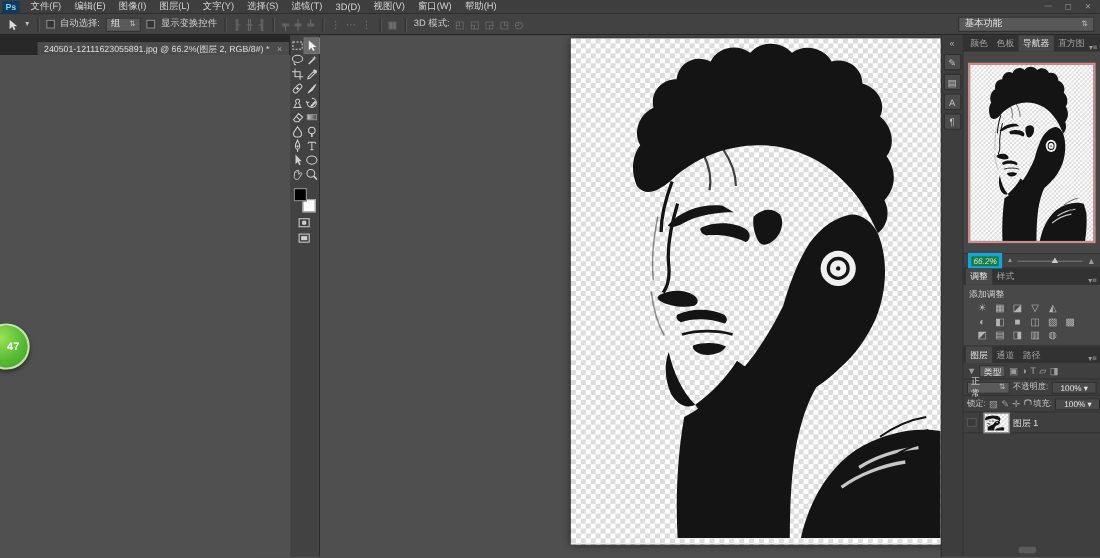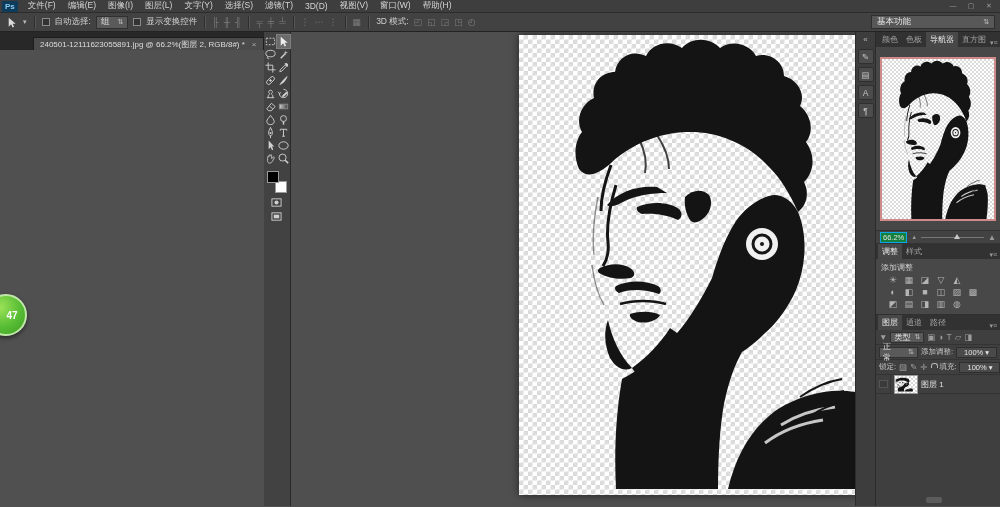--- a/index.html
+++ b/index.html
@@ -55,32 +55,32 @@
   .dock-btn{width:16px;height:15px;background:#4c4c4c;border:1px solid #2f2f2f;border-radius:2px;color:#c3c3c3;font-size:8.5px;display:flex;align-items:center;justify-content:center;}
   
   .rightcol{width:125px;background:#424242;border-left:1px solid #2b2b2b;display:flex;flex-direction:column;}
   .ptabs{display:flex;align-items:flex-end;background:#323232;height:15px;padding-left:2px;}
   .ptab{padding:2px 4px 2px 4px;font-size:8px;color:#a3a3a3;white-space:nowrap;}
   .ptab.active{background:#484848;color:#e8e8e8;margin-top:48px;}
   .ptab-menu{margin-left:auto;color:#9a9a9a;font-size:7px;padding-right:3px;}
   .nav-body{height:183px;background:#474747;display:flex;align-items:center;justify-content:center;}
   .nav-thumb{width:112px;height:160px;outline:2px solid #cf8a8a;position:relative;overflow:hidden;}
   .nav-zoomrow{height:14px;background:#424242;border-top:1px solid #333;border-bottom:1px solid #333;display:flex;align-items:center;gap:4px;padding:0 4px;}
-  .zoom-val{font-size:7.5px;color:#e0e0e0;background:#15803d;border:1px solid #0ea5e9;padding:0 2px;line-height:9px;}
+  .zoom-val{font-size:7.5px;color:#e0e0e0;background:#15803d;border:3px solid #0ea5e9;padding:0 2px;line-height:9px;font-style:italic;}
   .zoom-track{flex:1;height:1px;background:#777;position:relative;}
   .zoom-thumb{position:absolute;left:52%;top:-3px;width:0;height:0;border-left:3px solid transparent;border-right:3px solid transparent;border-bottom:5px solid #c9c9c9;}
   .mtn{color:#9a9a9a;font-size:6px;}
   .adj-body{background:#484848;padding:3px 5px 4px 5px;border-bottom:1px solid #303030;}
   .adj-label{font-size:8px;color:#cfcfcf;margin-bottom:2px;}
   .adj-row{display:flex;gap:4px;justify-content:flex-start;padding-left:6px;margin-top:1px;}
   .adj-ic{width:12px;height:11px;color:#b4b4b4;font-size:9px;line-height:11px;text-align:center;}
   
   .layers-wrap{flex:1;display:flex;flex-direction:column;background:#3f3f3f;min-height:0;}
   .lrow{height:15px;display:flex;align-items:center;gap:3px;padding:0 3px;border-bottom:1px solid #333;}
-  .kind-select{background:#5a5a5a;border:1px solid #303030;height:11px;display:flex;align-items:center;gap:4px;padding:0 3px;font-size:8px;color:#e0e0e0;}
+  .kind-select{background:#5a5a5a;border:1px solid #303030;height:11px;display:flex;align-items:center;gap:4px;padding:0 3px;font-size:8px;color:#e0e0e0;flex-direction:column;}
   .frow-ic{color:#9d9d9d;font-size:8.5px;}
   .blend-select{background:#5a5a5a;border:1px solid #303030;height:11px;display:flex;align-items:center;gap:10px;padding:0 3px;font-size:8px;color:#e0e0e0;width:47px;}
   .small-label{font-size:7.5px;color:#c7c7c7;white-space:nowrap;}
   .val-box{font-size:7.5px;color:#e5e5e5;background:#4a4a4a;border:1px solid #2e2e2e;padding:0 7px;line-height:9px;display:flex;align-items:center;gap:2px;}
   .mini-lock{position:relative;width:7px;height:5px;background:#b5b5b5;border-radius:1px;margin-top:4px;display:inline-block;}
   .mini-lock::before{content:"";position:absolute;left:1px;top:-4px;width:5px;height:4px;border:1px solid #b5b5b5;border-bottom:none;border-radius:3px 3px 0 0;}
   .layer-list{flex:1;position:relative;}
   .layer-row{height:19px;display:flex;align-items:center;border-bottom:1px solid #333;}
   .layer-row.selected{background:#4e5d70;}
   .eye-cell{width:15px;align-self:stretch;border-right:1px solid #333;display:flex;align-items:center;justify-content:center;}
@@ -442,21 +442,21 @@
         <span class="frow-ic">◑</span>
         <span class="frow-ic">T</span>
         <span class="frow-ic">▱</span>
         <span class="frow-ic">◨</span>
       </div>
       <div class="lrow">
         <span class="blend-select">
           <span>正常</span>
           <span class="updown">⇅</span>
         </span>
-        <span class="small-label">添加调整:</span>
+        <span class="small-label">不透明度:</span>
         <span class="val-box">
             <span>100%</span>
             <span>▾</span>
           </span>
       </div>
       <div class="lrow">
         <span class="small-label">锁定:</span>
         <span class="frow-ic">▨</span>
         <span class="frow-ic">✎</span>
         <span class="frow-ic">✛</span>

